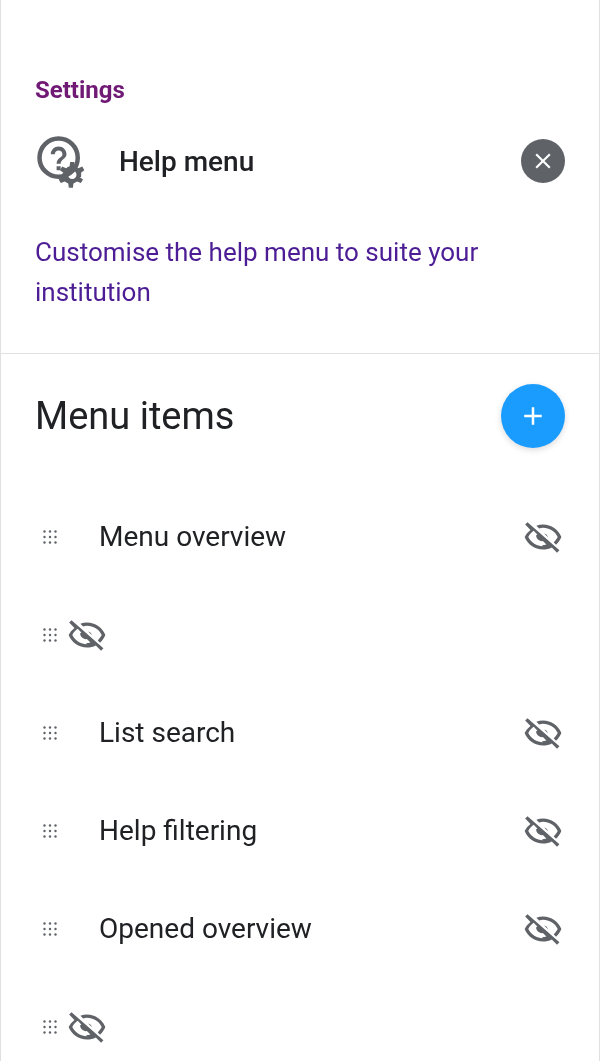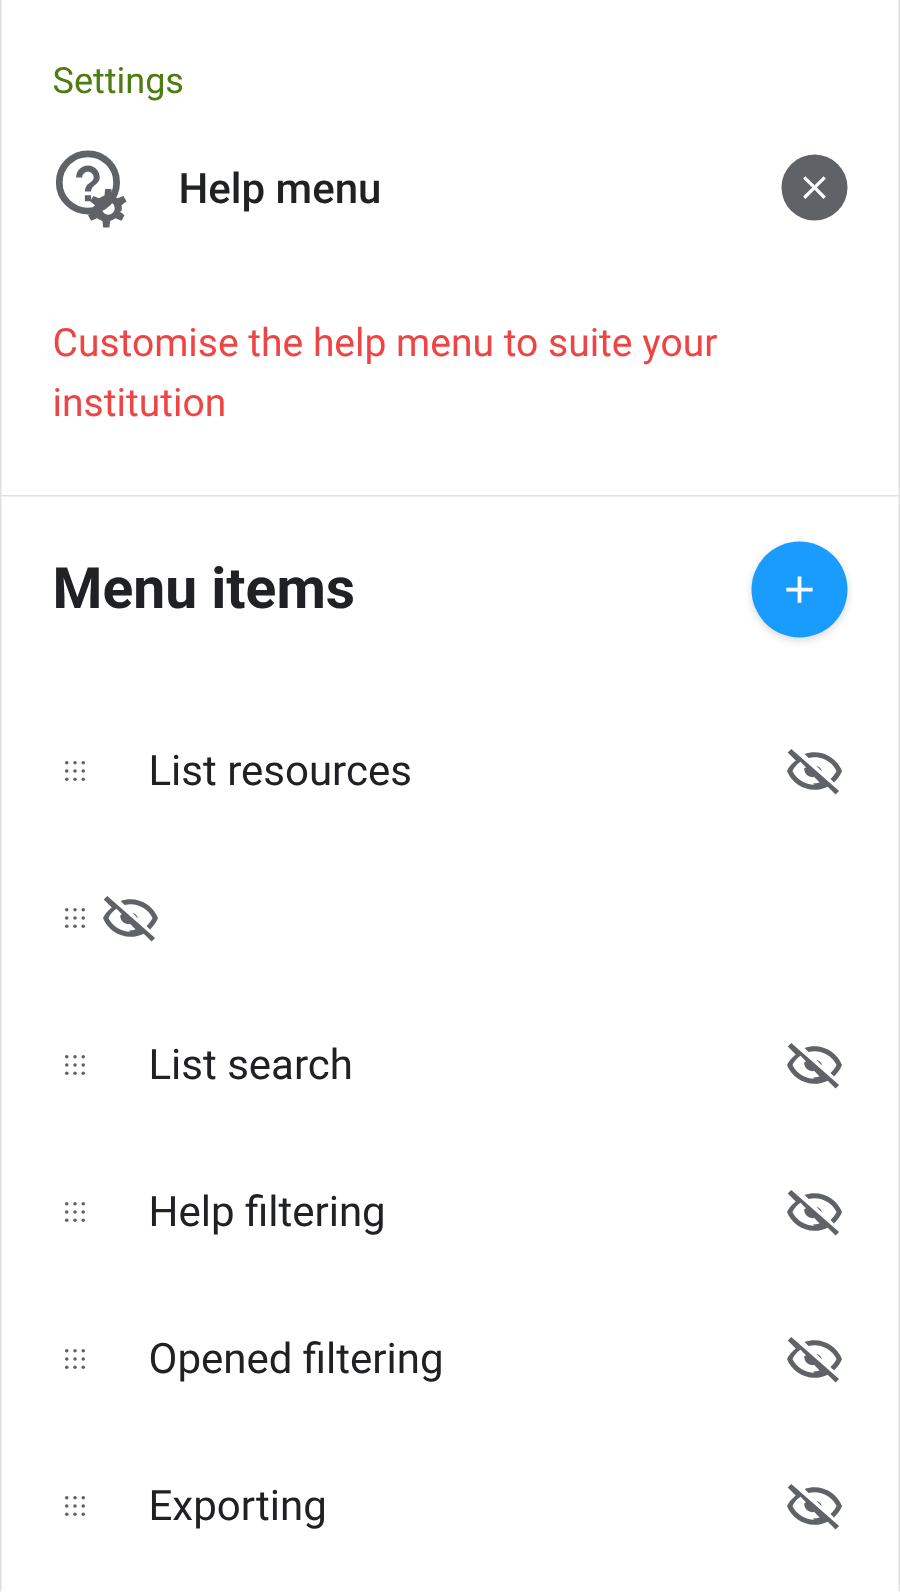--- a/index.html
+++ b/index.html
@@ -11,23 +11,24 @@
     color: #202124;
     border-left: 1px solid #e0e0e0;
     border-right: 1px solid #e0e0e0;
   }
   .header {
     padding: 40px 34px 40px 34px;
     border-bottom: 1px solid #e0e0e0;
   }
   .header-breadcrumb {
     font-size: 24px;
-    font-weight: 400;
-    color: #4d7c0f;
+    font-weight: 700;
+    color: #701a75;
     margin-bottom: 30px;
+    margin-top: 36px;
   }
   .header-title-row {
     display: flex;
     align-items: center;
   }
   .header-icon {
     width: 54px;
     height: 54px;
     flex: 0 0 auto;
     color: #5f6368;
@@ -45,37 +46,37 @@
     border-radius: 50%;
     background: #5f6368;
     display: flex;
     align-items: center;
     justify-content: center;
     cursor: pointer;
     flex: 0 0 auto;
   }
   .close-btn svg { fill: #fff; width: 26px; height: 26px; }
   .header-desc {
-    margin-top: 57px;
+    margin-top: 44px;
     font-size: 26px;
-    color: #ef4444;
+    color: #4c1d95;
     line-height: 1.55;
   }
   .section {
     padding: 30px 34px 0 34px;
   }
   .section-header {
     display: flex;
     align-items: center;
     justify-content: space-between;
     margin-bottom: 40px;
   }
   .section-title {
     font-size: 38px;
-    font-weight: 700;
+    font-weight: 400;
     color: #202124;
   }
   .fab {
     width: 64px;
     height: 64px;
     border-radius: 50%;
     background: #1a9cff;
     display: flex;
     align-items: center;
     justify-content: center;
@@ -157,21 +158,21 @@
             <circle cx="12" cy="6" r="1.3"></circle>
             <circle cx="18" cy="6" r="1.3"></circle>
         <circle cx="6" cy="12" r="1.3"></circle>
             <circle cx="12" cy="12" r="1.3"></circle>
             <circle cx="18" cy="12" r="1.3"></circle>
         <circle cx="6" cy="18" r="1.3"></circle>
             <circle cx="12" cy="18" r="1.3"></circle>
             <circle cx="18" cy="18" r="1.3"></circle>
       </svg>
     </span>
-    <div class="item-label">List resources</div>
+    <div class="item-label">Menu overview</div>
     <span class="visibility-toggle">
       <svg viewBox="0 0 24 24" fill="currentColor">
         <path d="M12 6.5c3.79 0 7.17 2.13 8.82 5.5-.59 1.22-1.43 2.3-2.43 3.18l1.42 1.42C21.27 15.22 22.4 13.7 23 12c-1.73-4.39-6-7.5-11-7.5-1.4 0-2.74.25-3.98.7l1.64 1.64C10.5 6.62 11.24 6.5 12 6.5zM2.71 3.16 1.29 4.57l3.2 3.2C2.92 9.07 1.69 10.44 1 12c1.73 4.39 6 7.5 11 7.5 1.89 0 3.69-.45 5.28-1.25l3.15 3.15 1.41-1.41L2.71 3.16zM12 17.5c-3.79 0-7.17-2.13-8.82-5.5.73-1.5 1.86-2.77 3.25-3.68l2.14 2.14c-.04.17-.7.35-.7.54 0 1.93 1.57 3.5 3.5 3.5.19 0 .37-.3.54-.07l2.14 2.14c-.85.28-1.75.43-2.68.43zm2.97-5.33c-.23-1.12-1.12-2.01-2.24-2.24l2.24 2.24z"></path>
       </svg>
     </span>
   </div>
 
   <div class="item-row">
     <span class="drag-handle">
       <svg viewBox="0 0 24 24" fill="currentColor">
@@ -244,43 +245,42 @@
             <circle cx="12" cy="6" r="1.3"></circle>
             <circle cx="18" cy="6" r="1.3"></circle>
         <circle cx="6" cy="12" r="1.3"></circle>
             <circle cx="12" cy="12" r="1.3"></circle>
             <circle cx="18" cy="12" r="1.3"></circle>
         <circle cx="6" cy="18" r="1.3"></circle>
             <circle cx="12" cy="18" r="1.3"></circle>
             <circle cx="18" cy="18" r="1.3"></circle>
       </svg>
     </span>
-    <div class="item-label">Opened filtering</div>
-    <span class="visibility-toggle">
-      <svg viewBox="0 0 24 24" fill="currentColor">
-        <path d="M12 6.5c3.79 0 7.17 2.13 8.82 5.5-.59 1.22-1.43 2.3-2.43 3.18l1.42 1.42C21.27 15.22 22.4 13.7 23 12c-1.73-4.39-6-7.5-11-7.5-1.4 0-2.74.25-3.98.7l1.64 1.64C10.5 6.62 11.24 6.5 12 6.5zM2.71 3.16 1.29 4.57l3.2 3.2C2.92 9.07 1.69 10.44 1 12c1.73 4.39 6 7.5 11 7.5 1.89 0 3.69-.45 5.28-1.25l3.15 3.15 1.41-1.41L2.71 3.16zM12 17.5c-3.79 0-7.17-2.13-8.82-5.5.73-1.5 1.86-2.77 3.25-3.68l2.14 2.14c-.04.17-.7.35-.7.54 0 1.93 1.57 3.5 3.5 3.5.19 0 .37-.3.54-.07l2.14 2.14c-.85.28-1.75.43-2.68.43zm2.97-5.33c-.23-1.12-1.12-2.01-2.24-2.24l2.24 2.24z"></path>
-      </svg>
-    </span>
-  </div>
-
-  <div class="item-row">
-    <span class="drag-handle">
-      <svg viewBox="0 0 24 24" fill="currentColor">
-        <circle cx="6" cy="6" r="1.3"></circle>
-            <circle cx="12" cy="6" r="1.3"></circle>
-            <circle cx="18" cy="6" r="1.3"></circle>
-        <circle cx="6" cy="12" r="1.3"></circle>
-            <circle cx="12" cy="12" r="1.3"></circle>
-            <circle cx="18" cy="12" r="1.3"></circle>
-        <circle cx="6" cy="18" r="1.3"></circle>
-            <circle cx="12" cy="18" r="1.3"></circle>
-            <circle cx="18" cy="18" r="1.3"></circle>
-      </svg>
-    </span>
-    <div class="item-label">Exporting</div>
+    <div class="item-label">Opened overview</div>
+    <span class="visibility-toggle">
+      <svg viewBox="0 0 24 24" fill="currentColor">
+        <path d="M12 6.5c3.79 0 7.17 2.13 8.82 5.5-.59 1.22-1.43 2.3-2.43 3.18l1.42 1.42C21.27 15.22 22.4 13.7 23 12c-1.73-4.39-6-7.5-11-7.5-1.4 0-2.74.25-3.98.7l1.64 1.64C10.5 6.62 11.24 6.5 12 6.5zM2.71 3.16 1.29 4.57l3.2 3.2C2.92 9.07 1.69 10.44 1 12c1.73 4.39 6 7.5 11 7.5 1.89 0 3.69-.45 5.28-1.25l3.15 3.15 1.41-1.41L2.71 3.16zM12 17.5c-3.79 0-7.17-2.13-8.82-5.5.73-1.5 1.86-2.77 3.25-3.68l2.14 2.14c-.04.17-.7.35-.7.54 0 1.93 1.57 3.5 3.5 3.5.19 0 .37-.3.54-.07l2.14 2.14c-.85.28-1.75.43-2.68.43zm2.97-5.33c-.23-1.12-1.12-2.01-2.24-2.24l2.24 2.24z"></path>
+      </svg>
+    </span>
+  </div>
+
+  <div class="item-row">
+    <span class="drag-handle">
+      <svg viewBox="0 0 24 24" fill="currentColor">
+        <circle cx="6" cy="6" r="1.3"></circle>
+            <circle cx="12" cy="6" r="1.3"></circle>
+            <circle cx="18" cy="6" r="1.3"></circle>
+        <circle cx="6" cy="12" r="1.3"></circle>
+            <circle cx="12" cy="12" r="1.3"></circle>
+            <circle cx="18" cy="12" r="1.3"></circle>
+        <circle cx="6" cy="18" r="1.3"></circle>
+            <circle cx="12" cy="18" r="1.3"></circle>
+            <circle cx="18" cy="18" r="1.3"></circle>
+      </svg>
+    </span>
     <span class="visibility-toggle">
       <svg viewBox="0 0 24 24" fill="currentColor">
         <path d="M12 6.5c3.79 0 7.17 2.13 8.82 5.5-.59 1.22-1.43 2.3-2.43 3.18l1.42 1.42C21.27 15.22 22.4 13.7 23 12c-1.73-4.39-6-7.5-11-7.5-1.4 0-2.74.25-3.98.7l1.64 1.64C10.5 6.62 11.24 6.5 12 6.5zM2.71 3.16 1.29 4.57l3.2 3.2C2.92 9.07 1.69 10.44 1 12c1.73 4.39 6 7.5 11 7.5 1.89 0 3.69-.45 5.28-1.25l3.15 3.15 1.41-1.41L2.71 3.16zM12 17.5c-3.79 0-7.17-2.13-8.82-5.5.73-1.5 1.86-2.77 3.25-3.68l2.14 2.14c-.04.17-.7.35-.7.54 0 1.93 1.57 3.5 3.5 3.5.19 0 .37-.3.54-.07l2.14 2.14c-.85.28-1.75.43-2.68.43zm2.97-5.33c-.23-1.12-1.12-2.01-2.24-2.24l2.24 2.24z"></path>
       </svg>
     </span>
   </div>
 </div>
 </div>
 
 </body></html>

